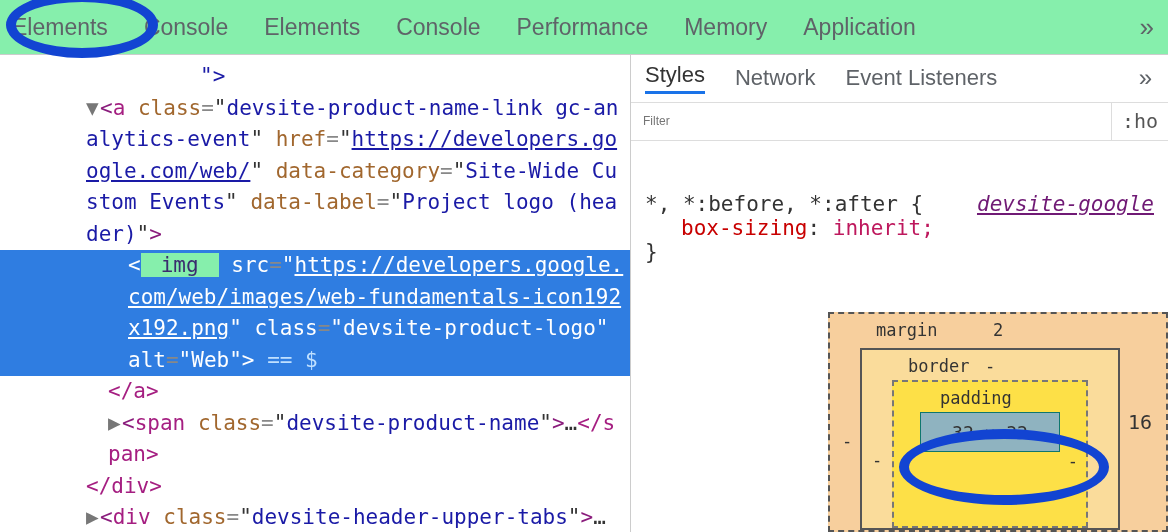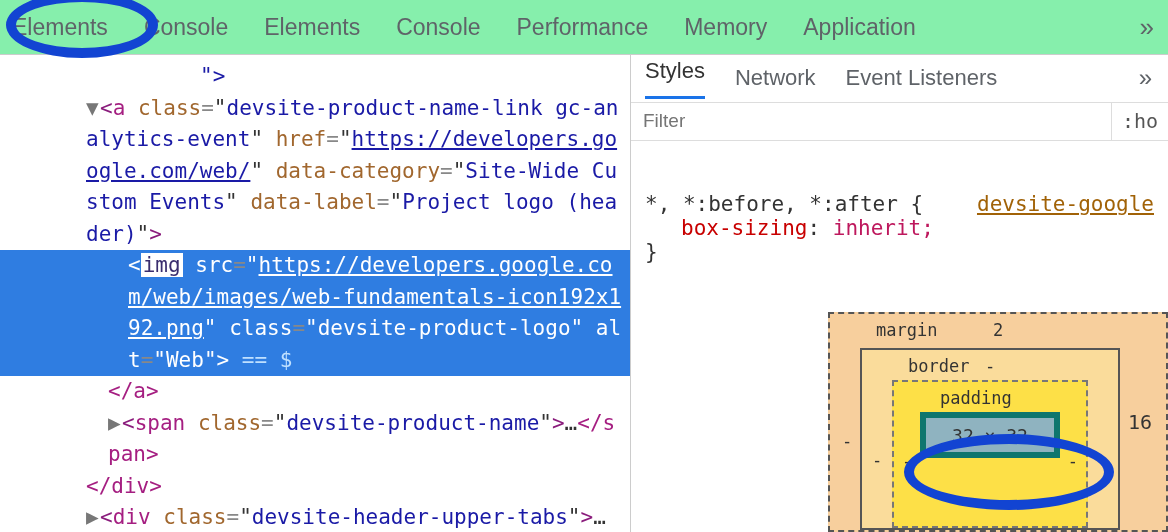--- a/index.html
+++ b/index.html
@@ -49,21 +49,21 @@
     font-size: 21px;
     line-height: 1.5;
     position: relative;
   }
   .code-line { white-space: pre-wrap; word-break: break-all; padding: 0 6px 0 0; }
   .indent2 { padding-left: 86px; }
   .indent3 { padding-left: 108px; }
   .indent4 { padding-left: 128px; }
   .sel { background: #2f7de1; color: #fff; }
   .sel .attr-name, .sel .punct { color: #fff; }
-  .sel .tag-hl { background: #ffffff; color: #3a2d6e; padding: 0 2px; }
+  .sel .tag-hl { background: #86efac; color: #3a2d6e; padding: 0 20px; }
   .sel .attr-val-link { color: #fff; text-decoration: underline; }
   .sel .eq { color: #bfe0ff; }
   .tag { color: #a51e81; }
   .attr-name { color: #a1672e; }
   .attr-val { color: #1a1aa6; }
   .attr-val-link { color: #1a1aa6; text-decoration: underline; }
   .punct { color: #8a1c7c; }
   .gray { color: #888; }
   .disc { color: #777; display:inline-block; width:14px;}
   .tri { color: #777; display:inline-block; width:14px;}
@@ -76,56 +76,56 @@
   }
   .subtabs {
     display: flex;
     align-items: center;
     height: 50px;
     gap: 30px;
     padding: 0 14px;
     color: #5f6368;
     font-size: 22px;
   }
-  .subtabs .subtab.active { color: #333; border-bottom: 3px solid #1a73e8; padding-bottom: 12px; }
+  .subtabs .subtab.active { color: #333; border-bottom: 3px solid #1a73e8; padding-bottom: 3px; }
   .subtabs .more { margin-left: auto; font-size: 24px; letter-spacing: 2px; }
   .filterbar {
     display: flex;
     align-items: center;
     border-top: 1px solid #ddd;
     border-bottom: 1px solid #ddd;
     height: 42px;
   }
   .filterbar input {
     flex: 1;
     border: none;
     height: 100%;
     padding: 0 12px;
-    font-size: 19px;
+    font-size: 12px;
     color: #888;
     outline: none;
   }
   .filterbar .hov {
     border-left: 1px solid #ddd;
     padding: 0 10px;
     font-family: Menlo, monospace;
     font-size: 20px;
     color: #555;
     height: 100%;
     display: flex; align-items: center;
   }
   .rules {
     padding: 8px 14px;
     font-family: Menlo, Consolas, monospace;
     font-size: 21px;
     color: #333;
     margin-top: 43px;
   }
   .rules .selector { color: #333; }
-  .rules .link { float: right; text-decoration: underline; color: #a16207; }
+  .rules .link { float: right; text-decoration: underline; color: #701a75; font-style: italic; }
   .rules .prop { padding-left: 36px; }
   .rules .prop-name { color: #c80000; }
   .rules .prop-val { color: #be185d; }
   .boxmodel-wrap {
     flex: 1;
     display: flex;
     justify-content: flex-end;
     align-items: flex-start;
     padding: 40px 0 0 0;
     position: relative;
@@ -147,23 +147,23 @@
     border: 2px solid #555;
   }
   .bm-padding {
     position: absolute;
     left: 30px; right: 30px; top: 30px; bottom: 0;
     background: #fde047;
     border: 2px dashed #777;
   }
   .bm-content {
     position: absolute;
-    left: 26px; right: 26px; top: 30px; height: 46px;
+    left: 26px; right: 26px; top: 30px; height: 40px;
     background: #8fb3c0;
-    border: 6px solid #0f766e;
+    border: 1px solid #0f766e;
     display: flex; align-items: center; justify-content: center;
     font-size: 18px;
   }
   .bm-topval { position: absolute; top: 6px; left: 50%; transform: translateX(-50%); }
   .bm-dash { position: absolute; }
   .bm-side-r { position: absolute; right: 14px; top: 50%; transform: translateY(-50%); font-size: 20px;}
   .circle-box {
     left: -22px; top: 16px; width: 210px; height: 76px; z-index: 5;
   }
 </style>

